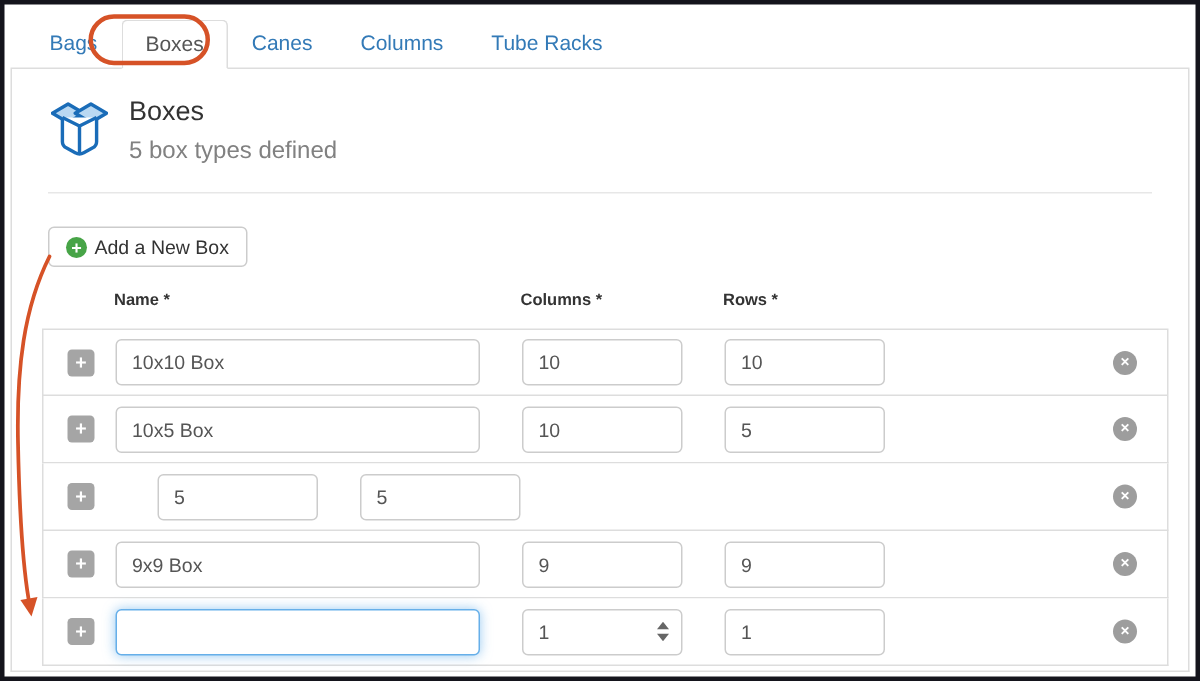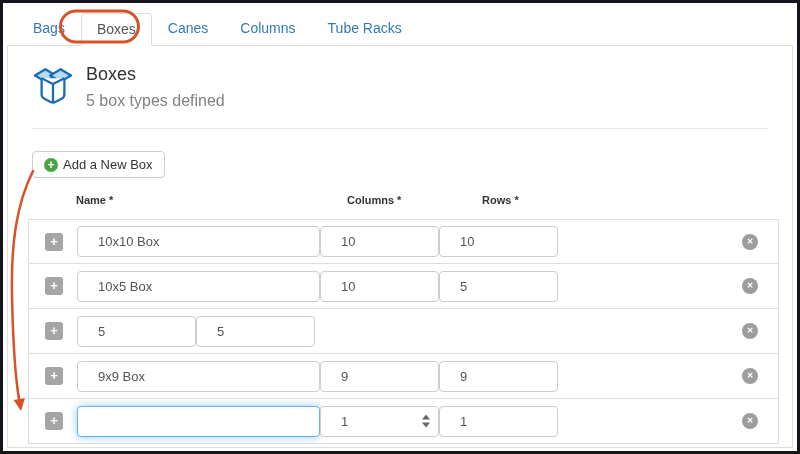--- a/index.html
+++ b/index.html
@@ -107,25 +107,25 @@
     cursor: pointer;
     margin-right: 14px;
   }
   .in {
     height: 31px;
     border: 1px solid #ccc;
     border-radius: 4px;
     font-family: inherit;
     font-size: 13px;
     color: #555;
-    padding: 0 20px;
+    padding: 0 10px;
     background: #fff;
   }
   .name-in { width: 243px; }
-  .num-wrap { position: relative; width: 119px; }
+  .num-wrap { position: relative; width: 107px; margin-left: 28px; }
   .num-wrap .in { width: 100%; }
   .in.focused {
     border-color: #66afe9;
     outline: none;
     box-shadow: 0 0 8px rgba(102,175,233,.65);
   }
   .spinner {
     position: absolute;
     right: 9px; top: 50%;
     transform: translateY(-50%);

